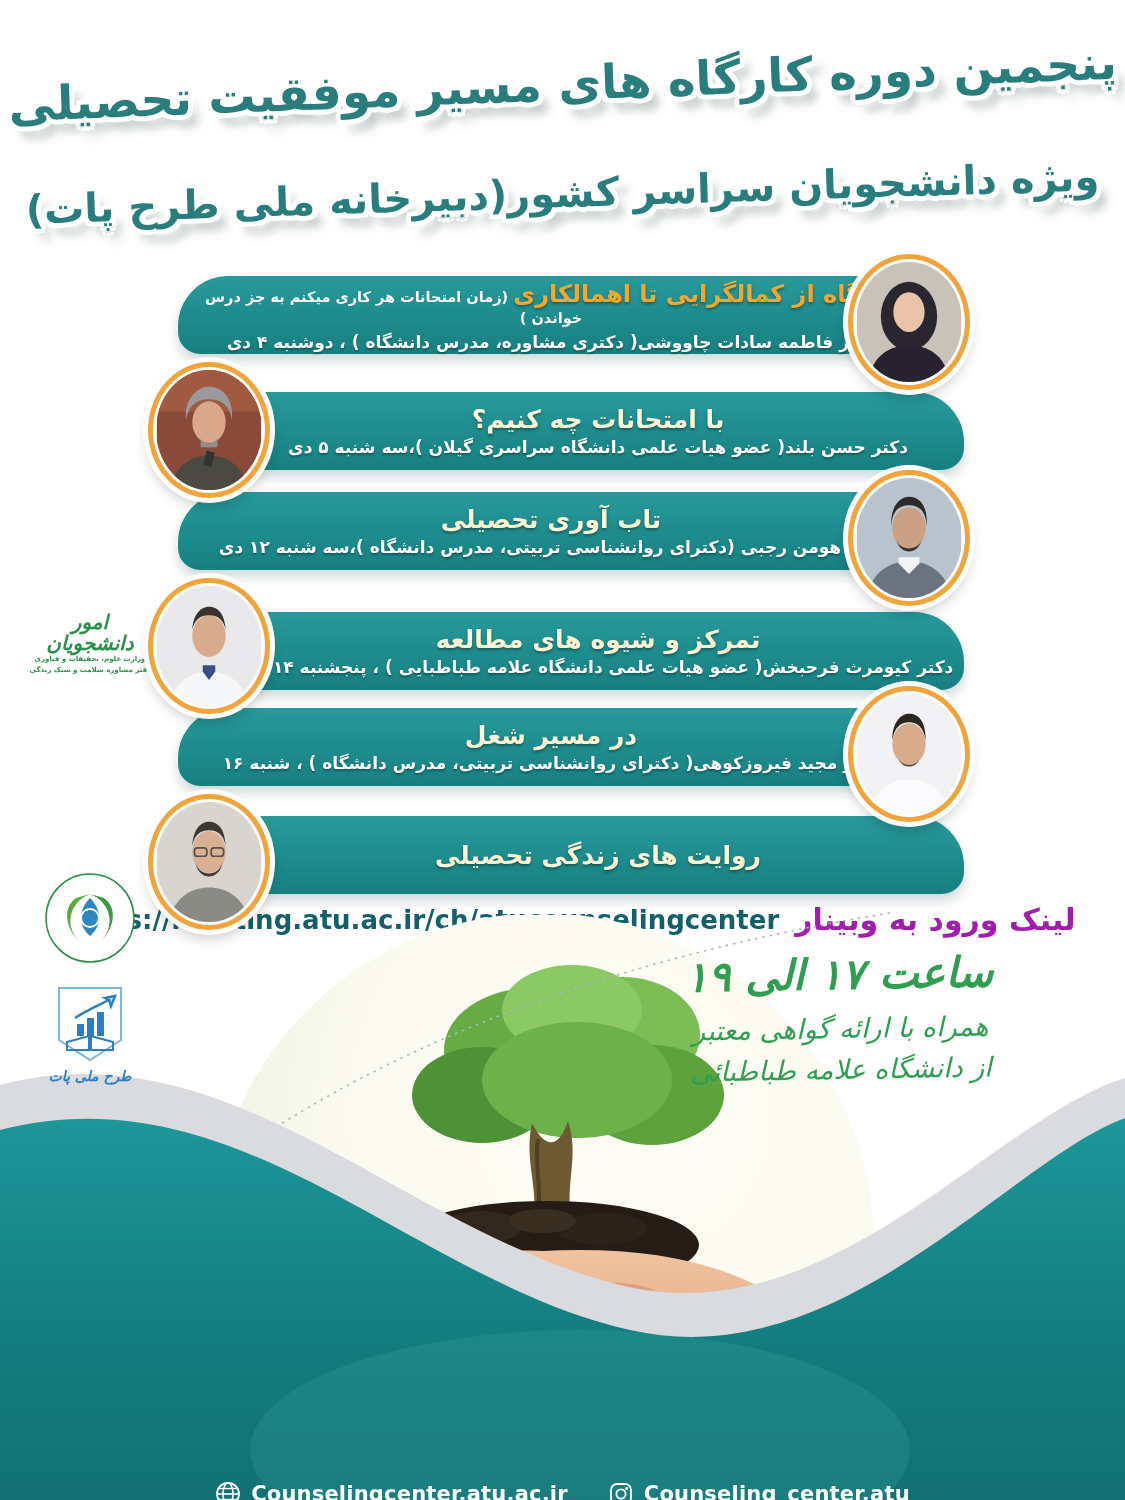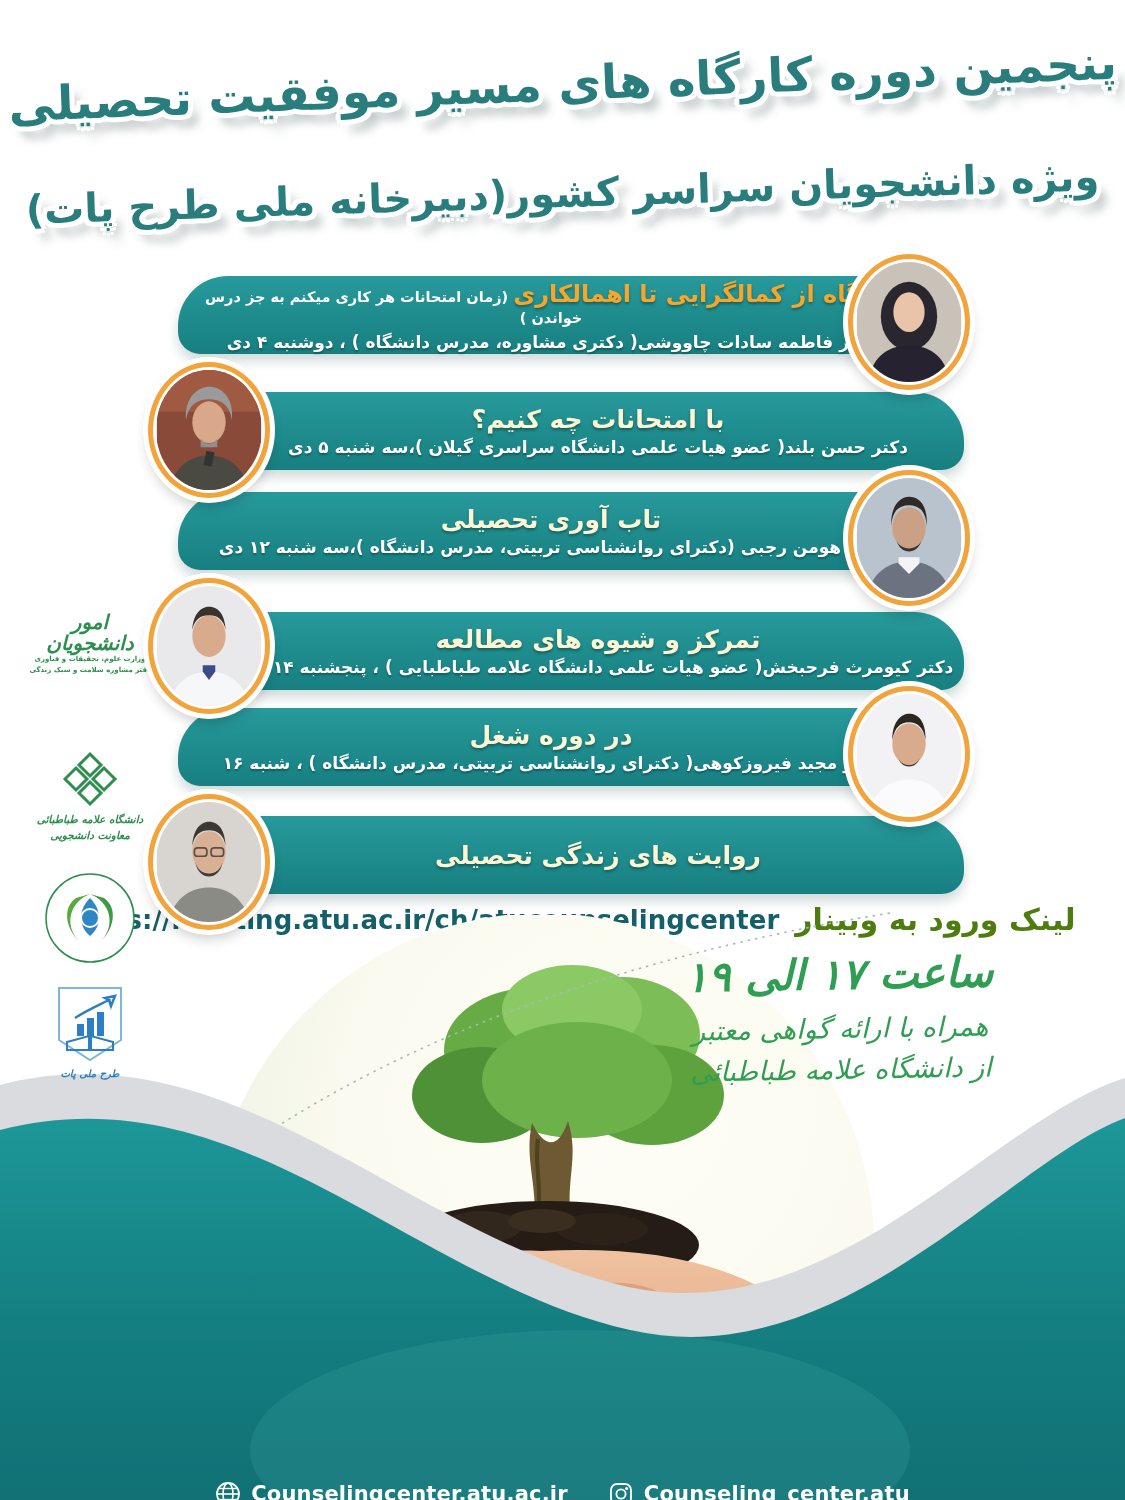--- a/index.html
+++ b/index.html
@@ -31,40 +31,40 @@
 
   .photo{position:absolute;width:106px;height:120px;border-radius:50%;
          border:5px solid #f2a43c;background:#fff;padding:3px;box-sizing:content-box;
          box-shadow:0 0 0 5px #ffffff,0 8px 14px rgba(0,0,0,.22);z-index:5;}
   .photo svg{width:100%;height:100%;border-radius:50%;display:block;}
   .p-right{left:848px;} .p-left{left:148px;}
 
   
   .webinar{position:absolute;top:902px;left:170px;width:800px;display:flex;align-items:center;
            justify-content:center;gap:16px;direction:rtl;}
-  .webinar-label{color:#4d7c0f;font-size:30px;font-weight:bold;white-space:nowrap;}
+  .webinar-label{color:#a21caf;font-size:30px;font-weight:bold;white-space:nowrap;}
   .webinar-url{color:#145f68;font-size:26px;font-weight:bold;direction:ltr;white-space:nowrap;}
 
   
   .schedule{position:absolute;top:950px;right:60px;width:450px;text-align:center;color:#2f9e52;
             direction:rtl;font-style:italic;transform:rotate(-1deg);z-index:4;}
   .sch-1{font-size:42px;font-weight:bold;margin-bottom:14px;}
   .sch-2{font-size:27px;margin-bottom:10px;}
   .sch-3{font-size:27px;}
 
   
   .logo{position:absolute;text-align:center;direction:rtl;z-index:4;}
   .logo1{top:612px;left:28px;width:124px;}
   .logo2{top:750px;left:28px;width:124px;}
   .logo3{top:872px;left:36px;width:108px;}
   .logo4{top:984px;left:42px;width:96px;}
   .logo1-name{color:#2d8f4e;font-size:20px;font-weight:bold;line-height:1.05;font-style:italic;}
   .logo-cap{color:#2d8f4e;font-size:7px;line-height:1.5;font-weight:bold;}
   .logo2-line{color:#2d8f4e;font-size:10.5px;font-weight:bold;font-style:italic;line-height:1.5;}
-  .logo4-title{color:#2b7fc2;font-size:10px;font-weight:bold;font-style:italic;}
+  .logo4-title{color:#2b7fc2;font-size:14px;font-weight:bold;font-style:italic;}
 
   
   .bubble{position:absolute;top:915px;left:182px;z-index:1;}
   .deco{position:absolute;top:895px;left:150px;z-index:2;}
   .waves{position:absolute;top:980px;left:0;z-index:3;}
 
   
   .footer{position:absolute;top:1441px;left:0;width:100%;display:flex;justify-content:center;
           align-items:flex-start;gap:40px;z-index:6;margin-top:40px;}
   .f-item{display:flex;align-items:center;gap:10px;color:#ffffff;font-size:21px;font-weight:bold;
@@ -202,21 +202,21 @@
     <svg viewBox="0 0 100 115">
         <rect width="100" height="115" fill="#e9e9eb"></rect>
       <path d="M10,115 C18,90 34,82 50,82 C66,82 82,90 90,115 Z" fill="#f6f7f8"></path>
       <path d="M44,82 L50,90 L56,82 L56,76 L44,76 Z" fill="#3b4c86"></path>
       <ellipse cx="50" cy="48" rx="16" ry="20" fill="#d8ab8c"></ellipse>
       <path d="M34,42 C35,26 43,20 50,20 C58,20 65,26 66,42 C64,32 58,28 50,28 C42,28 36,32 34,42 Z" fill="#3a322c"></path>
       </svg>
   </div>
 
   <div class="banner odd" style="top:708px;">
-    <div class="b-title">در دوره شغل</div>
+    <div class="b-title">در مسیر شغل</div>
     <div class="b-sub">دکتر مجید فیروزکوهی( دکترای روانشناسی تربیتی، مدرس دانشگاه ) ، شنبه ۱۶</div>
   </div>
   <div class="photo p-right" style="top:686px;">
     <svg viewBox="0 0 100 115">
         <rect width="100" height="115" fill="#f2f2f4"></rect>
       <path d="M10,115 C18,90 34,82 50,82 C66,82 82,90 90,115 Z" fill="#fbfbfd"></path>
       <ellipse cx="50" cy="48" rx="16" ry="20" fill="#d8ab8c"></ellipse>
       <path d="M34,44 C34,26 43,19 50,19 C59,19 66,26 66,44 C64,32 58,27 50,27 C42,27 36,32 34,44 Z" fill="#2c2620"></path>
       <path d="M40,62 C44,70 56,70 60,62 C57,72 43,72 40,62 Z" fill="#4a3e34"></path>
       </svg>
@@ -247,32 +247,20 @@
     <div class="sch-2">همراه با ارائه گواهی معتبر</div>
     <div class="sch-3">از دانشگاه علامه طباطبائی</div>
   </div>
 
   <div class="logo logo1">
     <div class="logo1-name">امور دانشجویان</div>
     <div class="logo-cap">وزارت علوم، تحقیقات و فناوری</div>
     <div class="logo-cap">دفتر مشاوره سلامت و سبک زندگی</div>
   </div>
 
-  <div class="logo logo2">
-    <svg width="58" height="58" viewBox="0 0 58 58">
-      <g fill="none" stroke="#2d8f4e" stroke-width="3">
-        <path d="M29,4 L40,15 L29,26 L18,15 Z"></path>
-        <path d="M29,32 L40,43 L29,54 L18,43 Z"></path>
-        <path d="M4,29 L15,18 L26,29 L15,40 Z"></path>
-        <path d="M54,29 L43,18 L32,29 L43,40 Z"></path>
-      </g>
-    </svg>
-    <div class="logo2-line">دانشگاه علامه طباطبائی</div>
-    <div class="logo2-line">معاونت دانشجویی</div>
-  </div>
 
   <div class="logo logo3">
     <svg width="92" height="92" viewBox="0 0 92 92">
       <defs>
           <path id="ringPath" d="M46,10 a36,36 0 1,1 -0.01,0"></path>
         </defs>
       <circle cx="46" cy="46" r="44" fill="#ffffff" stroke="#2d8f4e" stroke-width="1.5"></circle>
       <text font-size="6.5" fill="#2d8f4e" font-style="italic">
         <textPath href="#ringPath">مرکز مشاوره و سبک زندگی دانشگاه علامه طباطبائی</textPath>
       </text>

